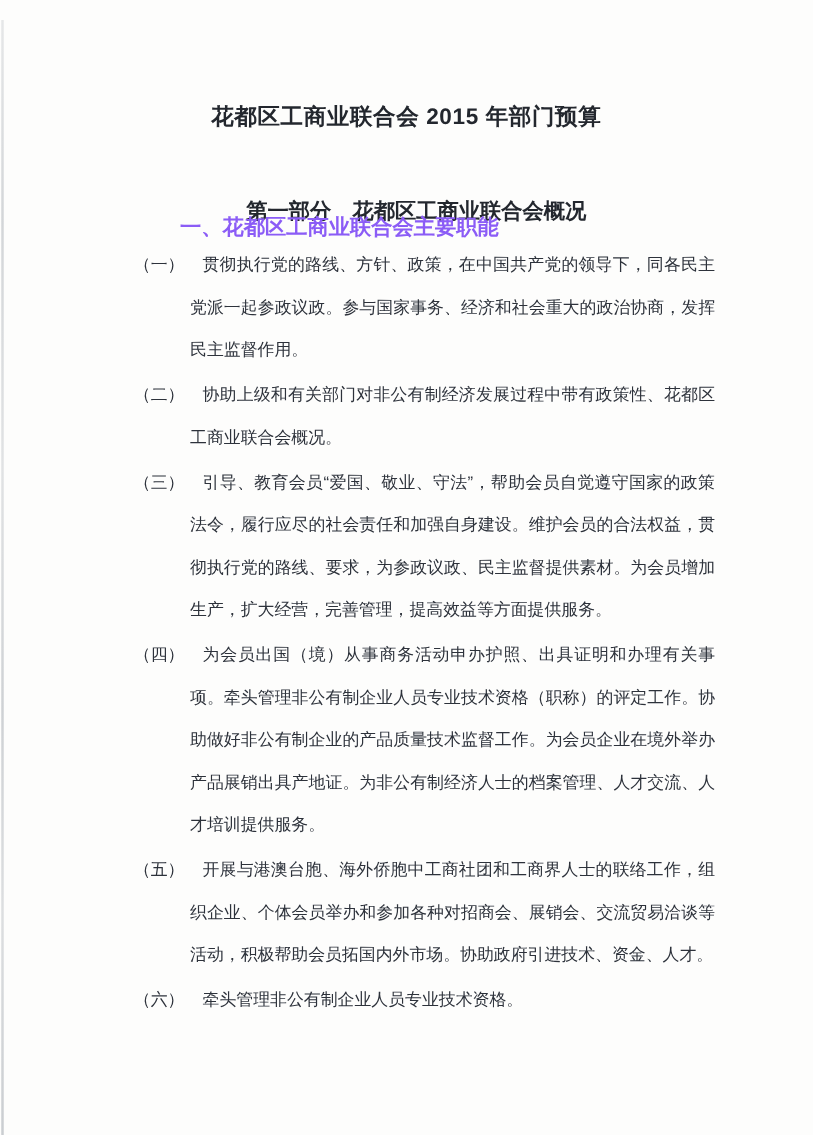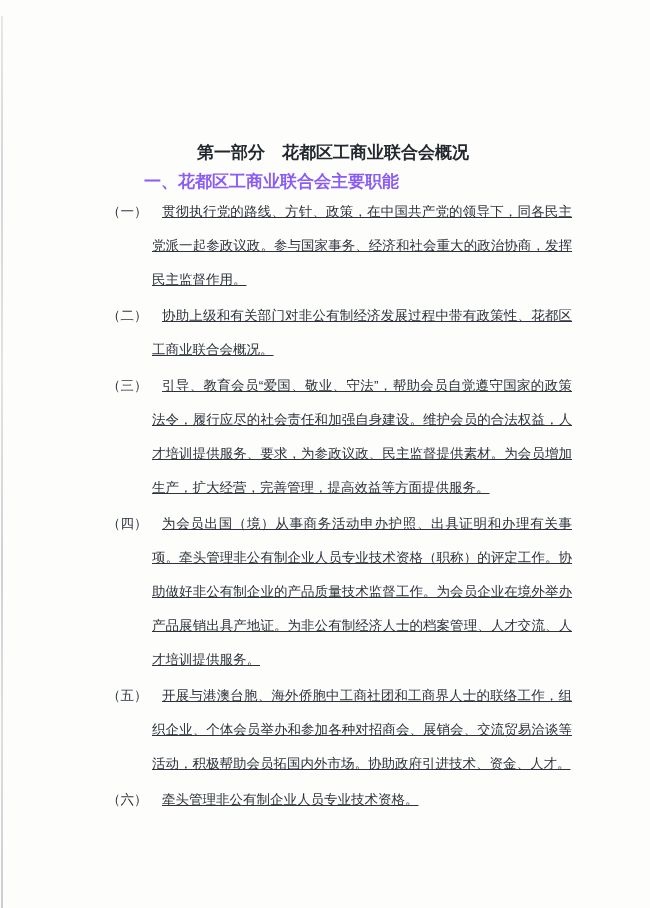--- a/index.html
+++ b/index.html
@@ -44,21 +44,21 @@
     line-height: 22px;
     font-weight: bold;
     color: #23272e;
     letter-spacing: 0.5px;
   }
   .part-heading {
     position: absolute;
     top: 143px;
     left: 16px;
     right: 0;
-    margin: 0;
+    margin: 16px;
     text-align: center;
     font-size: 17px;
     line-height: 20px;
     font-weight: bold;
     color: #23272e;
   }
   .section-heading {
     position: absolute;
     top: 172px;
     left: 144px;
@@ -87,50 +87,50 @@
     white-space: nowrap;
   }
   .clause-text {
     margin: 0;
     font-size: 13.5px;
     line-height: 34px;
     text-align: justify;
     text-indent: 10px;
     line-break: strict;
     text-justify: inter-ideograph;
-    text-decoration: underline;
   }
 </style>
 </head>
 <body>
 
 <div class="page">
 
   <div class="scan-edge"></div>
 
+  <h1 class="doc-title">花都区工商业联合会 2015 年部门预算</h1>
 
   <h2 class="part-heading">第一部分　花都区工商业联合会概况</h2>
 
   <h3 class="section-heading">一、花都区工商业联合会主要职能</h3>
 
   <div class="clauses">
 
     <div class="clause">
       <span class="clause-label">（一）</span>
       <p class="clause-text">贯彻执行党的路线、方针、政策，在中国共产党的领导下，同各民主党派一起参政议政。参与国家事务、经济和社会重大的政治协商，发挥民主监督作用。</p>
     </div>
 
     <div class="clause">
       <span class="clause-label">（二）</span>
       <p class="clause-text">协助上级和有关部门对非公有制经济发展过程中带有政策性、花都区工商业联合会概况。</p>
     </div>
 
     <div class="clause">
       <span class="clause-label">（三）</span>
-      <p class="clause-text">引导、教育会员“爱国、敬业、守法”，帮助会员自觉遵守国家的政策法令，履行应尽的社会责任和加强自身建设。维护会员的合法权益，人才培训提供服务、要求，为参政议政、民主监督提供素材。为会员增加生产，扩大经营，完善管理，提高效益等方面提供服务。</p>
+      <p class="clause-text">引导、教育会员“爱国、敬业、守法”，帮助会员自觉遵守国家的政策法令，履行应尽的社会责任和加强自身建设。维护会员的合法权益，贯彻执行党的路线、要求，为参政议政、民主监督提供素材。为会员增加生产，扩大经营，完善管理，提高效益等方面提供服务。</p>
     </div>
 
     <div class="clause">
       <span class="clause-label">（四）</span>
       <p class="clause-text">为会员出国（境）从事商务活动申办护照、出具证明和办理有关事项。牵头管理非公有制企业人员专业技术资格（职称）的评定工作。协助做好非公有制企业的产品质量技术监督工作。为会员企业在境外举办产品展销出具产地证。为非公有制经济人士的档案管理、人才交流、人才培训提供服务。</p>
     </div>
 
     <div class="clause">
       <span class="clause-label">（五）</span>
       <p class="clause-text">开展与港澳台胞、海外侨胞中工商社团和工商界人士的联络工作，组织企业、个体会员举办和参加各种对招商会、展销会、交流贸易洽谈等活动，积极帮助会员拓国内外市场。协助政府引进技术、资金、人才。</p>

